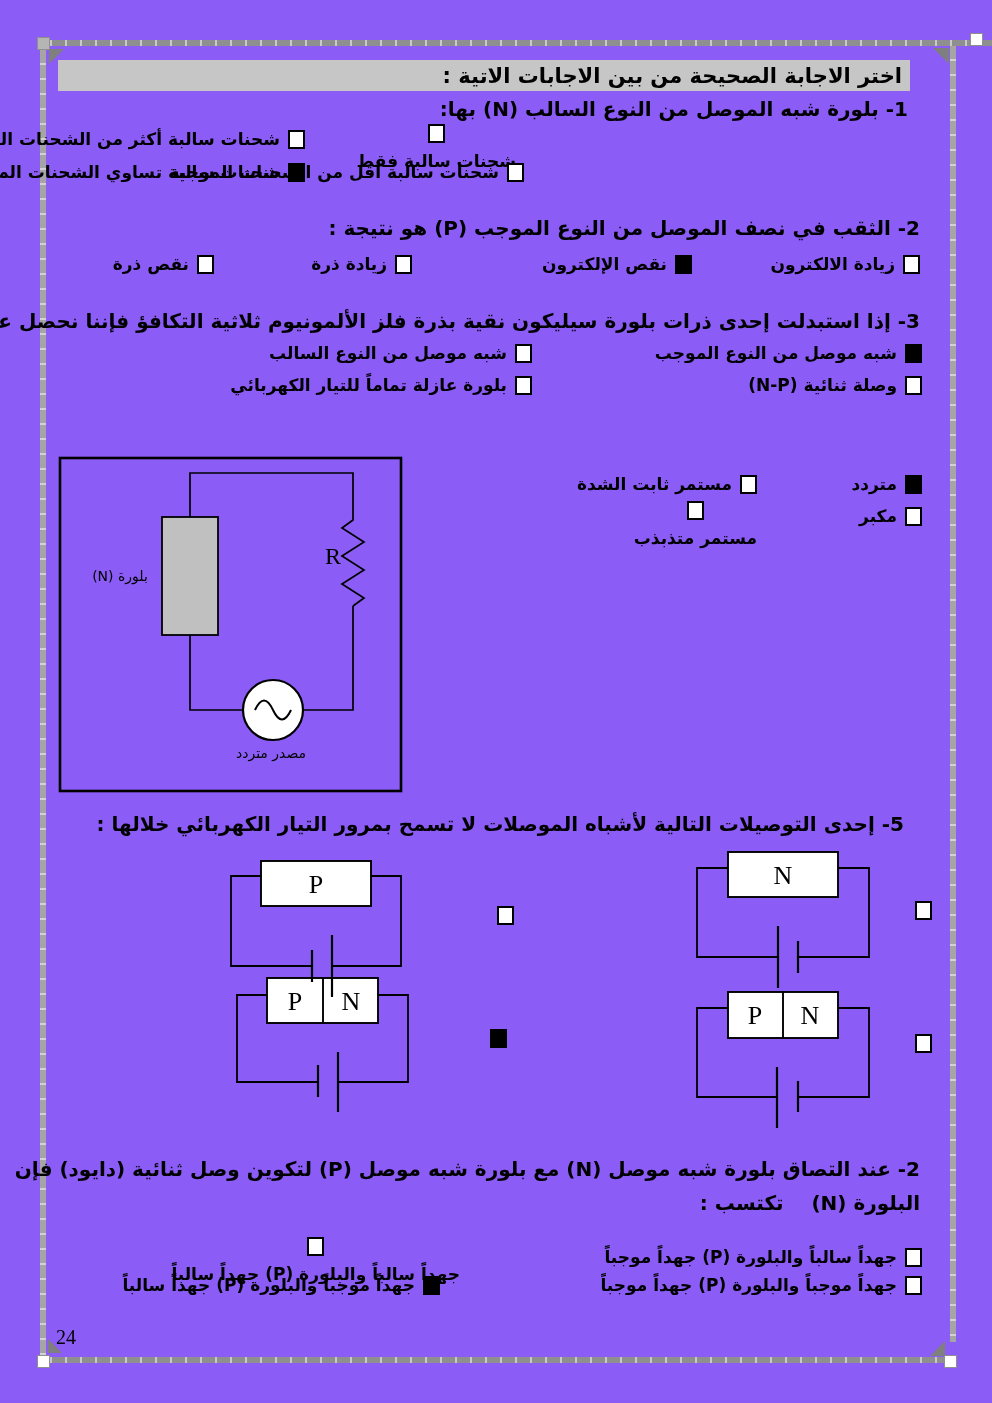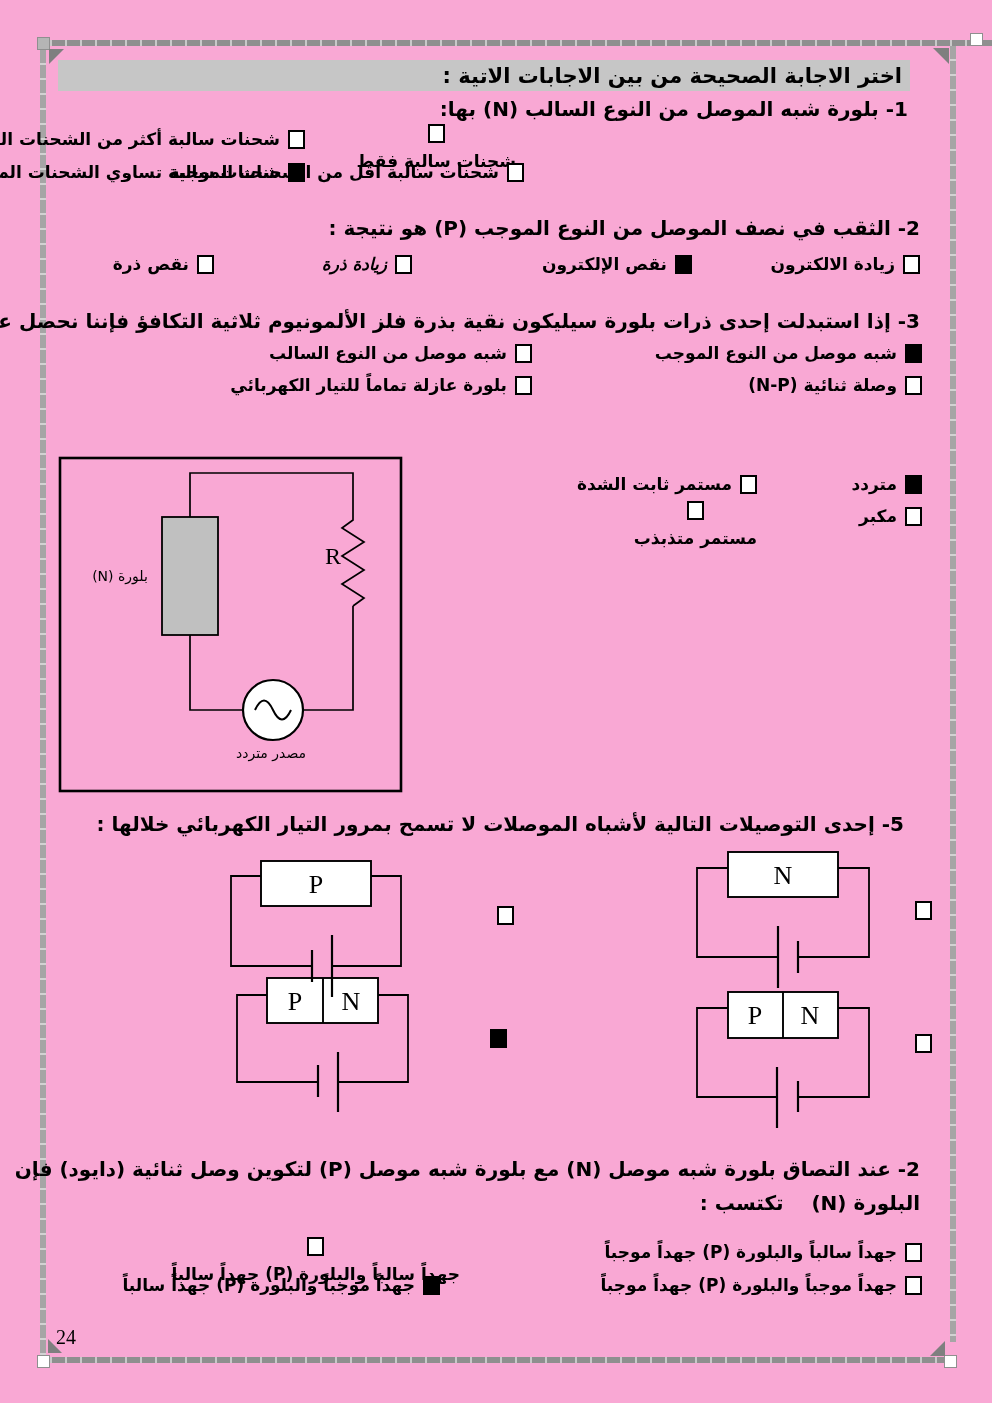--- a/index.html
+++ b/index.html
@@ -1,17 +1,17 @@
 <!DOCTYPE html>
 <html lang="ar"><head>
 <meta charset="utf-8">
 <style>
   html,body{margin:0;padding:0;}
   body{background:#fff;font-family:"DejaVu Sans",sans-serif;}
-  .page{position:relative;width:992px;height:1403px;background:#f9a8d4;overflow:hidden;}
+  .page{position:relative;width:992px;height:1403px;background:#8b5cf6;overflow:hidden;}
 
   
   .hdash{position:absolute;height:6px;background:repeating-linear-gradient(90deg,#8f8f8f 0 13px,#c9c9c9 13px 15px);}
   .vdash{position:absolute;width:6px;background:repeating-linear-gradient(180deg,#a5a5a5 0 13px,#d2d2d2 13px 15px);}
   .handle-sq{position:absolute;width:11px;height:11px;background:#fff;border:1px solid #8f8f8f;}
   .handle-sq.gray{background:#b5b5b5;}
   .tri{position:absolute;width:0;height:0;}
   .tri-tl{border-top:15px solid #7f7f7f;border-right:15px solid transparent;}
   .tri-tr{border-top:16px solid #7f7f7f;border-left:16px solid transparent;}
   .tri-bl{border-bottom:14px solid #7f7f7f;border-right:14px solid transparent;}
@@ -75,21 +75,21 @@
 
   <div class="qtext" style="right:72px;top:214px;">2- الثقب في نصف الموصل من النوع الموجب (P) هو نتيجة :</div>
   <div class="opt" style="right:72px;top:249px;">
     <span class="cb"></span>
     <span>زيادة الالكترون</span>
   </div>
   <div class="opt" style="right:300px;top:249px;">
     <span class="cb filled"></span>
     <span>نقص الإلكترون</span>
   </div>
-  <div class="opt" style="right:580px;top:249px;font-style:italic;">
+  <div class="opt" style="right:580px;top:249px;">
     <span class="cb"></span>
     <span>زيادة ذرة</span>
   </div>
   <div class="opt" style="right:778px;top:249px;">
     <span class="cb"></span>
     <span>نقص ذرة</span>
   </div>
 
   <div class="qtext" style="right:72px;top:307px;">3- إذا استبدلت إحدى ذرات بلورة سيليكون نقية بذرة فلز الألمونيوم ثلاثية التكافؤ فإننا نحصل على :</div>
   <div class="opt" style="right:70px;top:338px;">
@@ -173,21 +173,21 @@
     <text class="svg-serif" x="585" y="179" text-anchor="middle" font-size="26" fill="#000">N</text>
   </svg>
 
   <span class="cb abs" style="left:497px;top:906px;"></span>
   <span class="cb abs" style="left:915px;top:901px;"></span>
   <span class="cb abs filled" style="left:490px;top:1029px;"></span>
   <span class="cb abs" style="left:915px;top:1034px;"></span>
 
   <div class="qtext" style="right:72px;top:1155px;">2- عند التصاق بلورة شبه موصل (N) مع بلورة شبه موصل (P) لتكوين وصل ثنائية (دايود) فإن</div>
   <div class="qtext" style="right:72px;top:1189px;">البلورة (N)    تكتسب :</div>
-  <div class="opt" style="right:70px;top:1237px;">
+  <div class="opt" style="right:70px;top:1237px;align-items:flex-end;">
     <span class="cb"></span>
     <span>جهداً سالباً والبلورة (P) جهداً موجباً</span>
   </div>
   <div class="opt" style="right:532px;top:1237px;flex-direction:column;">
     <span class="cb"></span>
     <span>جهداً سالباً والبلورة (P) جهداً سالباً</span>
   </div>
   <div class="opt" style="right:70px;top:1270px;">
     <span class="cb"></span>
     <span>جهداً موجباً والبلورة (P) جهداً موجباً</span>

